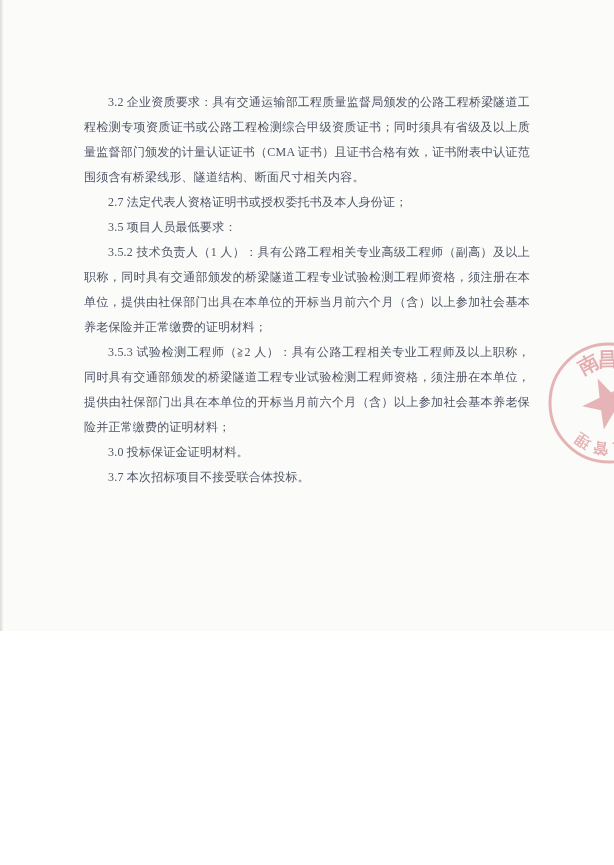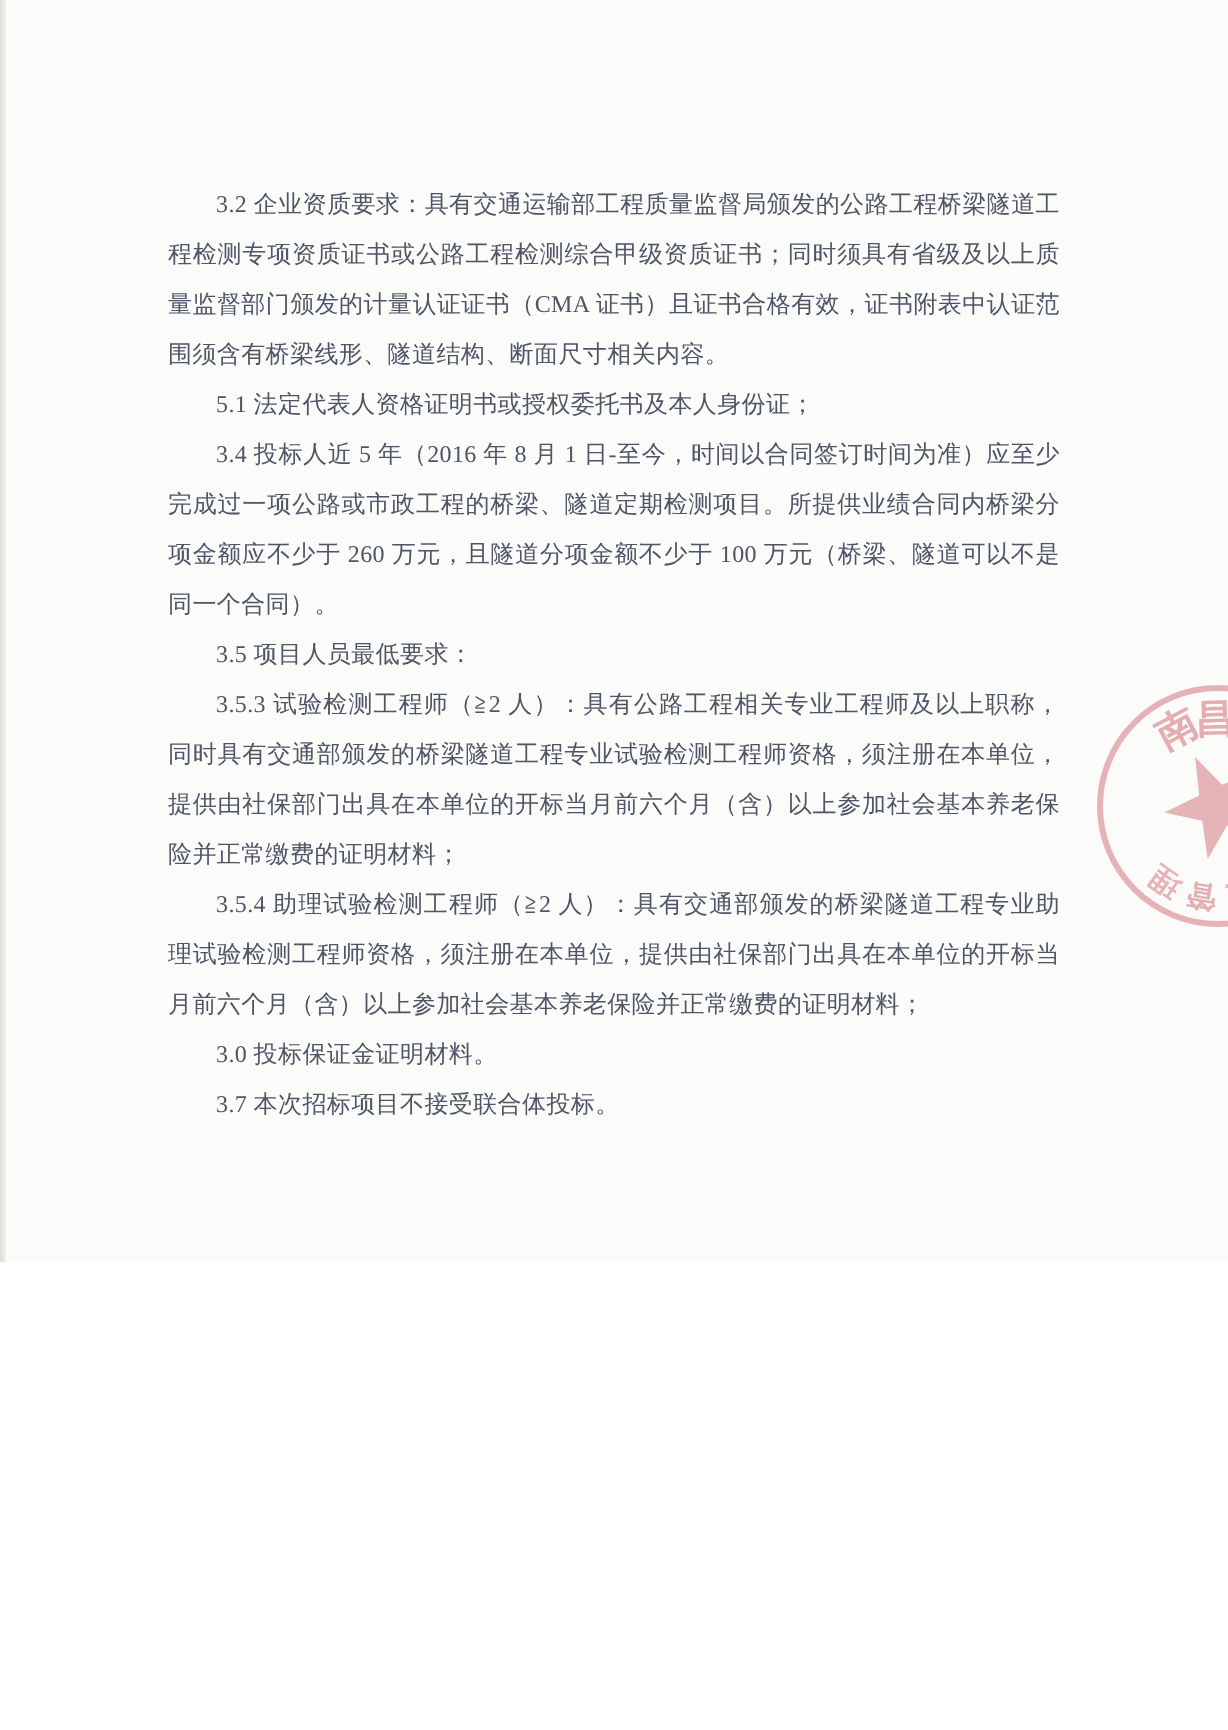--- a/index.html
+++ b/index.html
@@ -49,25 +49,24 @@
 </style>
 </head>
 <body>
 
 <div class="page">
 
   <div class="scan-edge-left"></div>
 
   <div class="content">
     <p>3.2 企业资质要求：具有交通运输部工程质量监督局颁发的公路工程桥梁隧道工程检测专项资质证书或公路工程检测综合甲级资质证书；同时须具有省级及以上质量监督部门颁发的计量认证证书（CMA 证书）且证书合格有效，证书附表中认证范围须含有桥梁线形、隧道结构、断面尺寸相关内容。</p>
-    <p>5.1 法定代表人资格证明书或授权委托书及本人身份证；</p>
-    <p>3.4 投标人近 5 年（2016 年 8 月 1 日-至今，时间以合同签订时间为准）应至少完成过一项公路或市政工程的桥梁、隧道定期检测项目。所提供业绩合同内桥梁分项金额应不少于 260 万元，且隧道分项金额不少于 100 万元（桥梁、隧道可以不是同一个合同）。</p>
+    <p>2.7 法定代表人资格证明书或授权委托书及本人身份证；</p>
     <p>3.5 项目人员最低要求：</p>
+    <p>3.5.2 技术负责人（1 人）：具有公路工程相关专业高级工程师（副高）及以上职称，同时具有交通部颁发的桥梁隧道工程专业试验检测工程师资格，须注册在本单位，提供由社保部门出具在本单位的开标当月前六个月（含）以上参加社会基本养老保险并正常缴费的证明材料；</p>
     <p>3.5.3 试验检测工程师（≧2 人）：具有公路工程相关专业工程师及以上职称，同时具有交通部颁发的桥梁隧道工程专业试验检测工程师资格，须注册在本单位，提供由社保部门出具在本单位的开标当月前六个月（含）以上参加社会基本养老保险并正常缴费的证明材料；</p>
-    <p>3.5.4 助理试验检测工程师（≧2 人）：具有交通部颁发的桥梁隧道工程专业助理试验检测工程师资格，须注册在本单位，提供由社保部门出具在本单位的开标当月前六个月（含）以上参加社会基本养老保险并正常缴费的证明材料；</p>
     <p>3.0 投标保证金证明材料。</p>
     <p>3.7 本次招标项目不接受联合体投标。</p>
   </div>
 
   <svg class="seal" viewBox="0 0 170 170">
 
     <circle cx="85" cy="85" r="59" fill="none" stroke="#d9898e" stroke-width="3" stroke-opacity="0.75"></circle>
 
     <polygon points="85,58 91.35,76.26 110.68,76.66 95.27,88.34 100.87,106.84 85,95.8 69.13,106.84 74.73,88.34 59.32,76.66 78.65,76.26" fill="#dc9296" fill-opacity="0.8" transform="rotate(-25 85 85)"></polygon>
 

